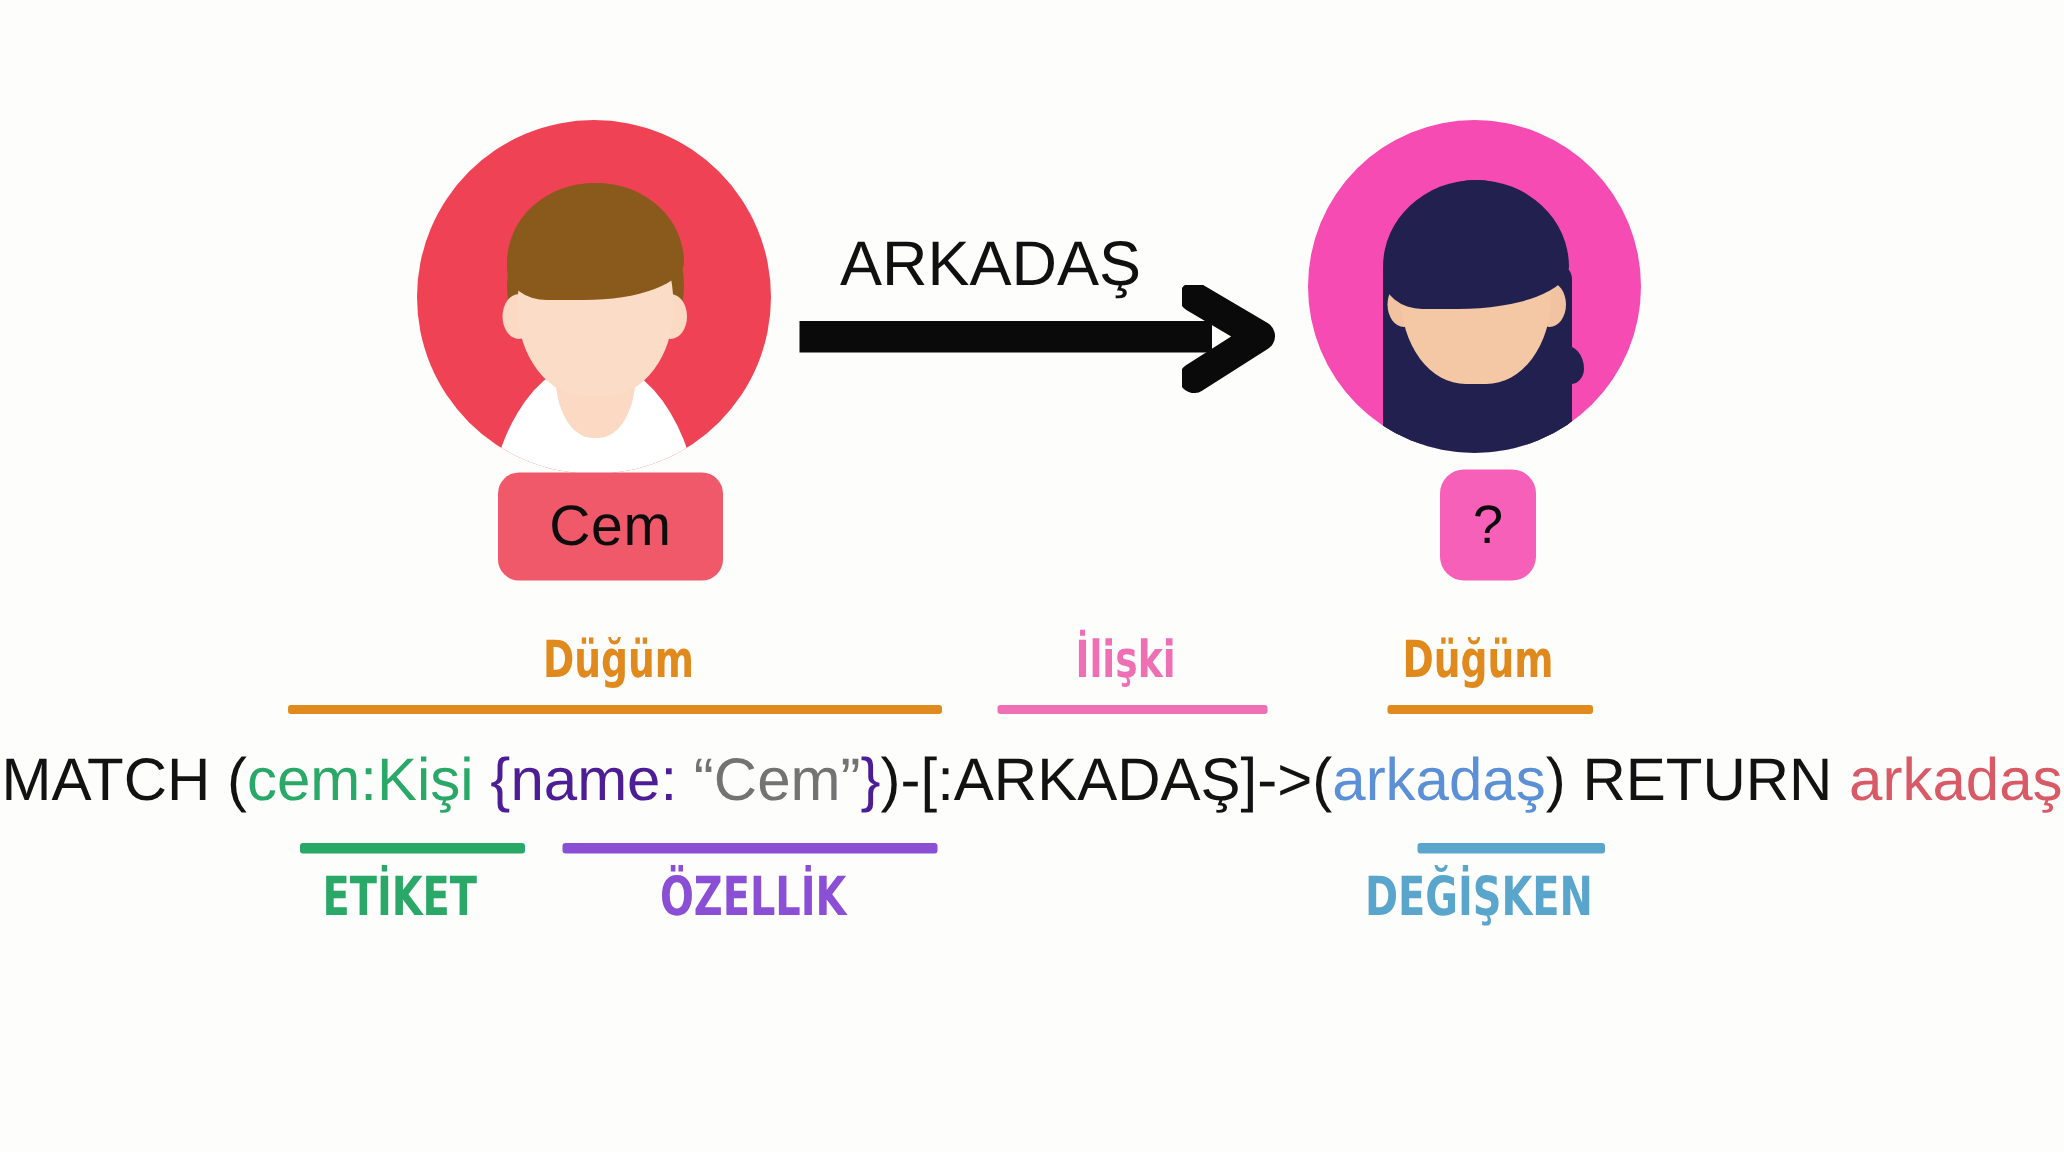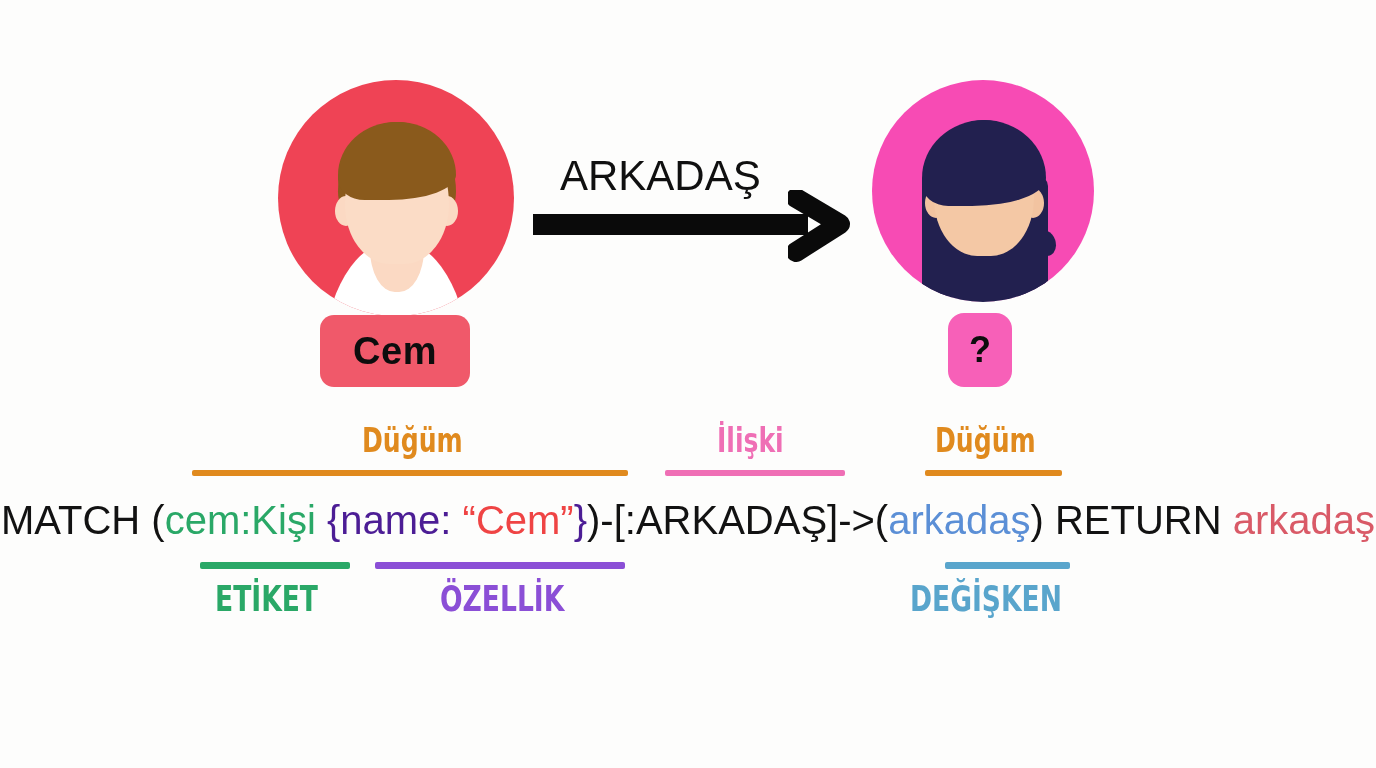--- a/index.html
+++ b/index.html
@@ -108,21 +108,22 @@
     background: #22204f; border-radius: 0 60% 40% 0;
   }
 
   
   .badge {
     position: absolute;
     display: flex;
     align-items: center;
     justify-content: center;
     color: #0d0d0d;
-    font-weight: 700;
+    font-weight: 400;
+    margin-left: 12px;
   }
   .badge-cem {
     left: 320px; top: 315px; width: 150px; height: 72px;
     background: #f0596a; border-radius: 14px;
     font-size: 38px; letter-spacing: .5px;
   }
   .badge-unknown {
     left: 948px; top: 313px; width: 64px; height: 74px;
     background: #f760b8; border-radius: 16px;
     font-size: 36px;
@@ -163,21 +164,21 @@
     position: absolute;
     left: 0; top: 498px;
     width: 1376px;
     text-align: center;
     font-size: 40px;
     color: #121212;
     white-space: nowrap;
   }
   .q-label   { color: #2aa867; }
   .q-prop    { color: #4c1d95; }
-  .q-value   { color: #ef4444; }
+  .q-value   { color: #737373; }
   .q-var     { color: #5b8fd6; }
   .q-return  { color: #d95a67; }
 </style>
 </head>
 <body>
 
 <div id="canvas" style="background: rgb(253, 253, 252);">
 
   <div class="avatar av-left">
     <div class="av-inner">

